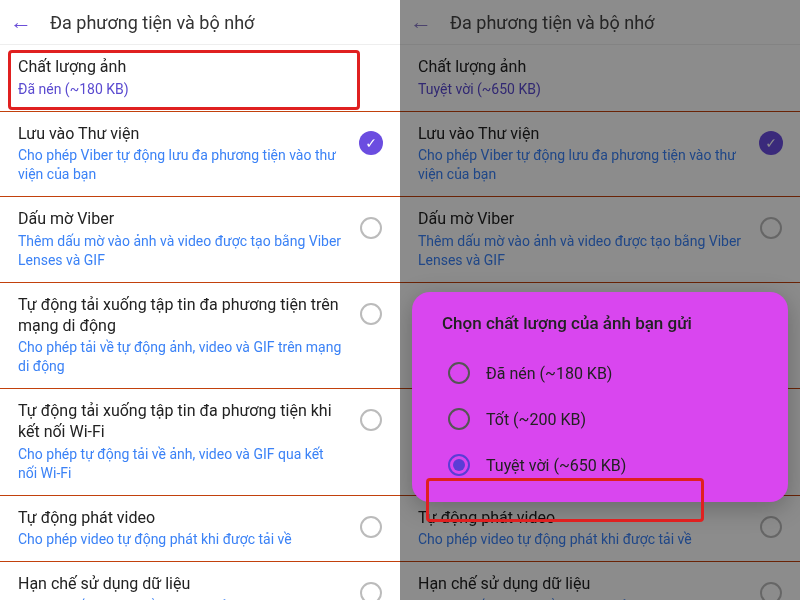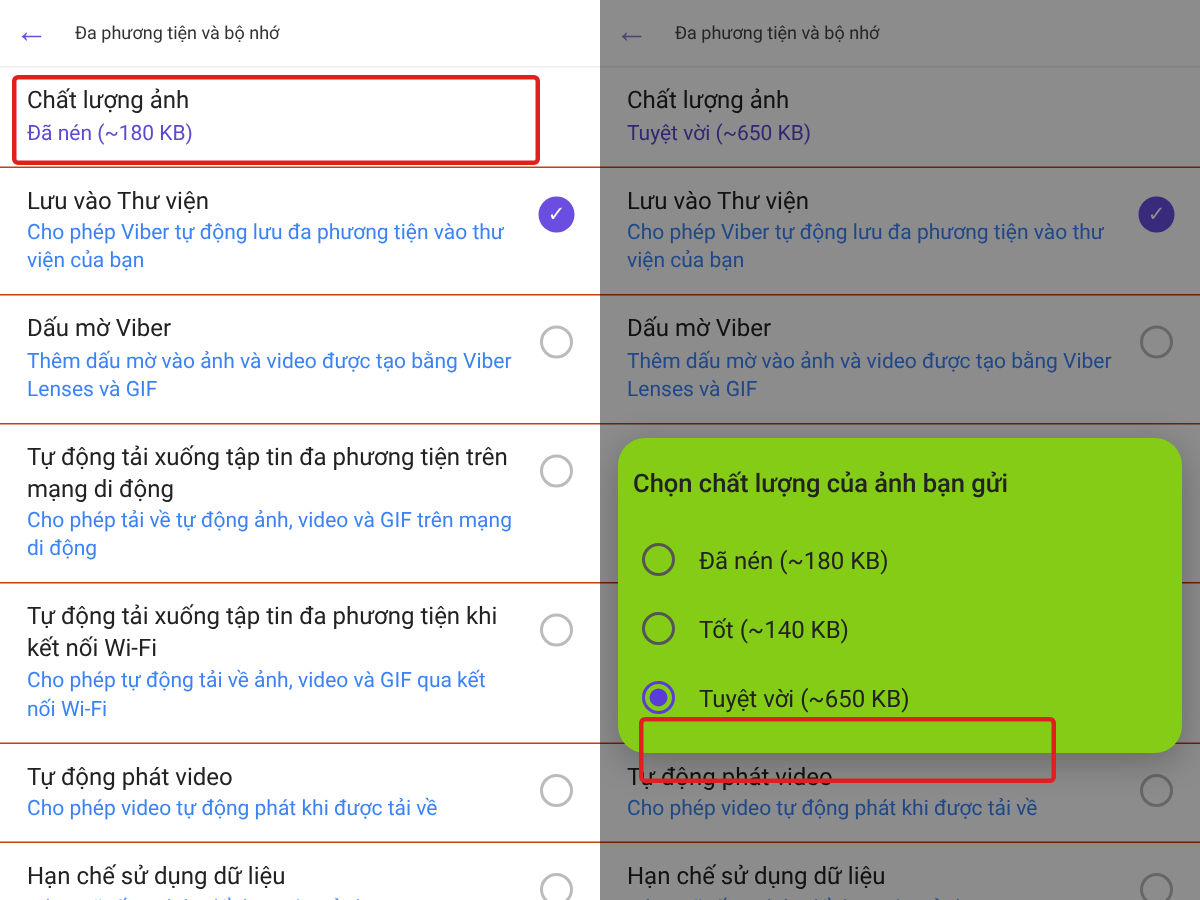--- a/index.html
+++ b/index.html
@@ -34,21 +34,21 @@
     border-bottom: 1px solid #eee;
   }
   .back-icon {
     color: #6b4fd8;
     font-size: 22px;
     line-height: 1;
     cursor: pointer;
   }
   .phone.dim .back-icon { color: #8a7bc6; }
   .appbar-title {
-    font-size: 12px;
+    font-size: 18px;
     color: #333;
   }
   .phone.dim .appbar-title { color: #444; }
   .list { }
   .row {
     padding: 12px 16px 12px 18px;
     border-bottom: 1px solid #c2410c;
     display: flex;
     align-items: flex-start;
     gap: 12px;
@@ -100,24 +100,24 @@
     border-radius: 4px;
     pointer-events: none;
     z-index: 20;
   }
   
   .modal {
     position: absolute;
     left: 12px;
     right: 12px;
     top: 292px;
-    background: #84cc16;
+    background: #d946ef;
     border-radius: 18px;
     z-index: 10;
-    padding: 20px 18px 14px 10px;
+    padding: 20px 18px 14px 30px;
     box-shadow: 0 6px 24px rgba(0,0,0,0.25);
   }
   .modal-title {
     font-size: 17px;
     color: #222;
     font-weight: 500;
     margin-bottom: 16px;
     line-height: 1.3;
   }
   .opt {
@@ -287,21 +287,21 @@
   </div>
 
   <div class="modal">
     <div class="modal-title">Chọn chất lượng của ảnh bạn gửi</div>
     <div class="opt">
       <div class="radio"></div>
       <div class="opt-label">Đã nén (~180 KB)</div>
     </div>
     <div class="opt">
       <div class="radio"></div>
-      <div class="opt-label">Tốt (~140 KB)</div>
+      <div class="opt-label">Tốt (~200 KB)</div>
     </div>
     <div class="opt">
       <div class="radio selected"></div>
       <div class="opt-label">Tuyệt vời (~650 KB)</div>
     </div>
   </div>
 
   <div class="highlight-red" style="left:26px; top:478px; width:278px; height:44px;"></div>
 </div>
 

